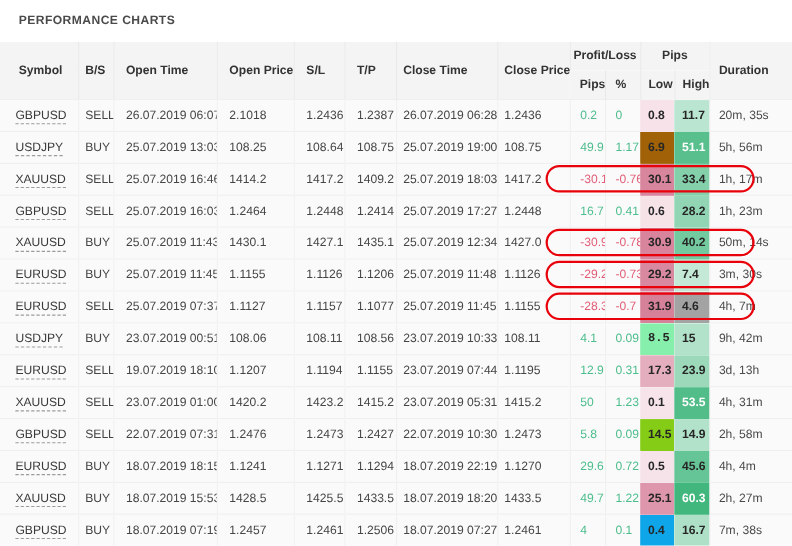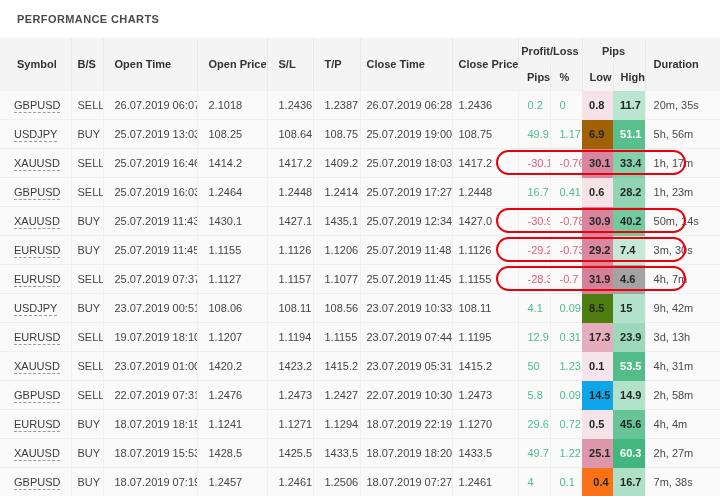--- a/index.html
+++ b/index.html
@@ -216,21 +216,21 @@
         <td class="c-symbol"><span>USDJPY</span></td>
         <td class="pad6">BUY</td>
         <td>23.07.2019 00:51:31</td>
         <td>108.06</td>
         <td>108.11</td>
         <td>108.56</td>
         <td class="pad6">23.07.2019 10:33:38</td>
         <td class="pad6">108.11</td>
         <td class="c-pl pad9" style="color: rgb(77, 189, 140);">4.1</td>
         <td class="c-pl pad9" style="color: rgb(77, 189, 140);">0.09</td>
-        <td class="c-band pad7" style="background: #4d7c0f;">8.5</td>
+        <td class="c-band pad7" style="background: #86efac; font-family: Liberation Mono, monospace;">8.5</td>
         <td class="c-band pad7" style="background: rgb(178, 226, 202);">15</td>
         <td class="c-dur pad8">9h, 42m</td>
       </tr>
       <tr>
         <td class="c-symbol"><span>EURUSD</span></td>
         <td class="pad6">SELL</td>
         <td>19.07.2019 18:10:23</td>
         <td>1.1207</td>
         <td>1.1194</td>
         <td>1.1155</td>
@@ -261,21 +261,21 @@
         <td class="c-symbol"><span>GBPUSD</span></td>
         <td class="pad6">SELL</td>
         <td>22.07.2019 07:31:34</td>
         <td>1.2476</td>
         <td>1.2473</td>
         <td>1.2427</td>
         <td class="pad6">22.07.2019 10:30:00</td>
         <td class="pad6">1.2473</td>
         <td class="c-pl pad9" style="color: rgb(77, 189, 140);">5.8</td>
         <td class="c-pl pad9" style="color: rgb(77, 189, 140);">0.09</td>
-        <td class="c-band pad7" style="background: #0ea5e9;">14.5</td>
+        <td class="c-band pad7" style="background: #84cc16;">14.5</td>
         <td class="c-band pad7" style="background: rgb(178, 226, 202);">14.9</td>
         <td class="c-dur pad8">2h, 58m</td>
       </tr>
       <tr>
         <td class="c-symbol"><span>EURUSD</span></td>
         <td class="pad6">BUY</td>
         <td>18.07.2019 18:15:20</td>
         <td>1.1241</td>
         <td>1.1271</td>
         <td>1.1294</td>
@@ -306,21 +306,21 @@
         <td class="c-symbol"><span>GBPUSD</span></td>
         <td class="pad6">BUY</td>
         <td>18.07.2019 07:19:41</td>
         <td>1.2457</td>
         <td>1.2461</td>
         <td>1.2506</td>
         <td class="pad6">18.07.2019 07:27:19</td>
         <td class="pad6">1.2461</td>
         <td class="c-pl pad9" style="color: rgb(77, 189, 140);">4</td>
         <td class="c-pl pad9" style="color: rgb(77, 189, 140);">0.1</td>
-        <td class="c-band pad7" style="background: #f97316; text-align: center;">0.4</td>
+        <td class="c-band pad7" style="background: #0ea5e9;">0.4</td>
         <td class="c-band pad7" style="background: rgb(174, 224, 199);">16.7</td>
         <td class="c-dur pad8">7m, 38s</td>
       </tr>
     </tbody>
 </table>
 
 <div id="rings">
     <div class="ring" style="border-color: rgb(232, 0, 10); top: 150px;"></div>
     <div class="ring" style="border-color: rgb(232, 0, 10); top: 208px;"></div>
     <div class="ring" style="border-color: rgb(232, 0, 10); top: 237px;"></div>

